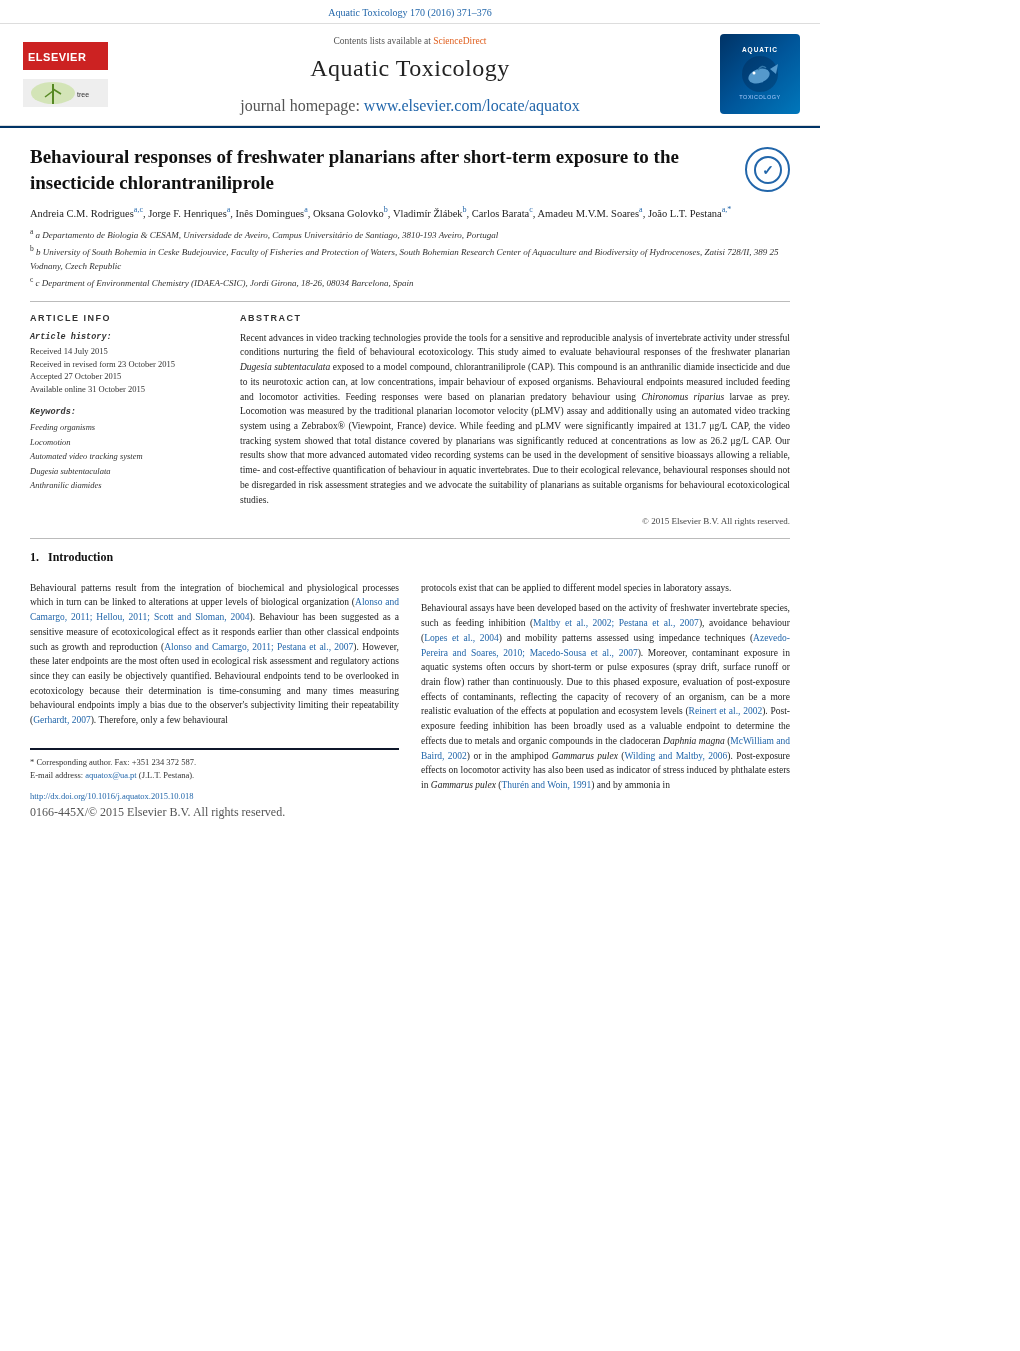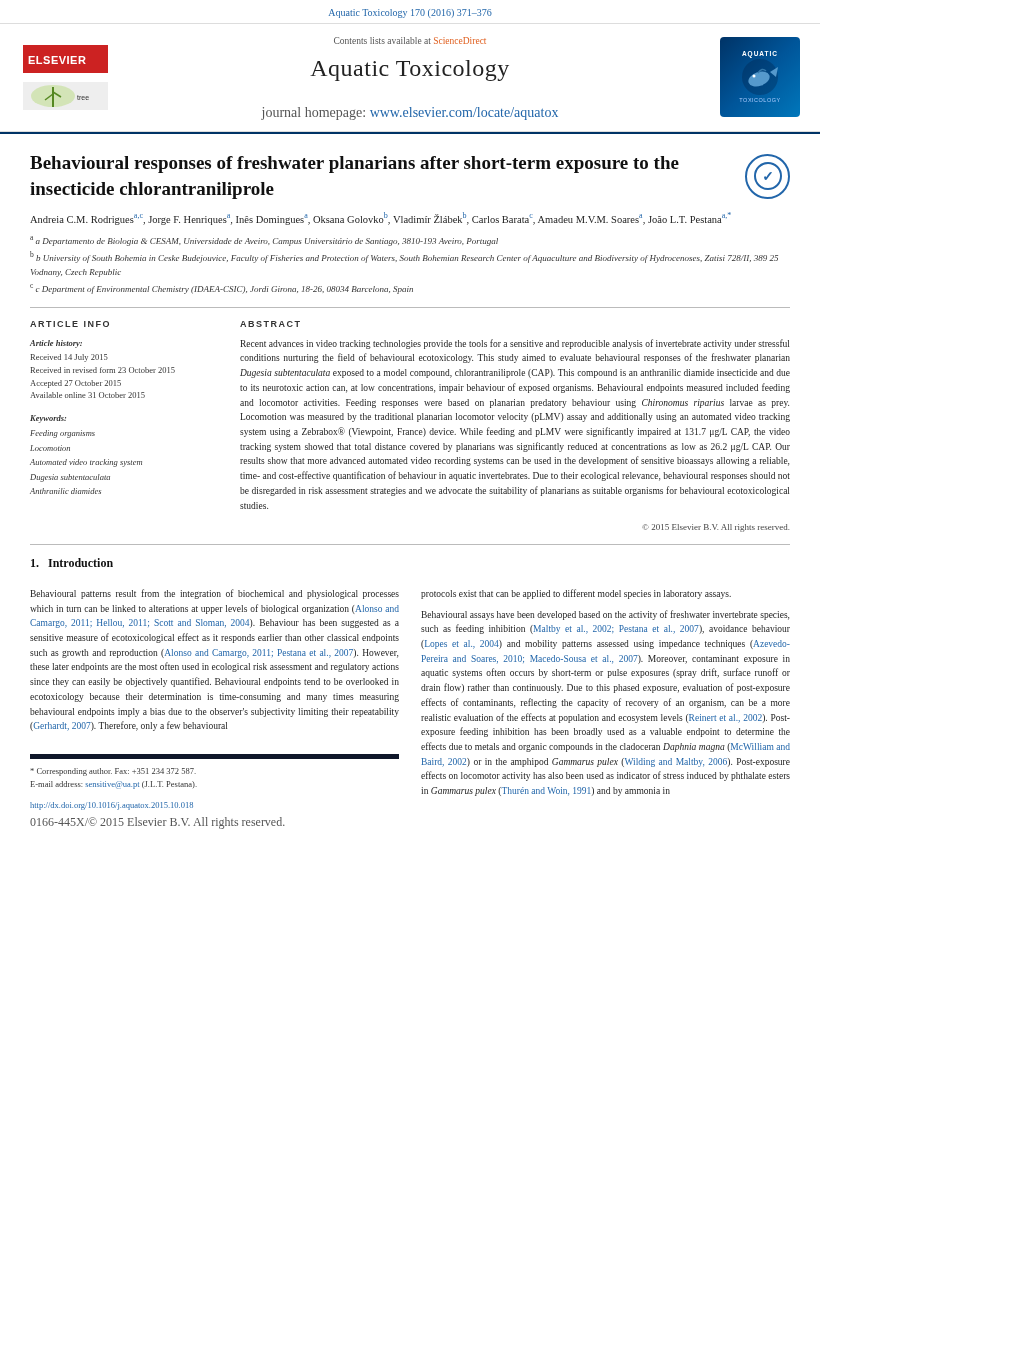--- a/index.html
+++ b/index.html
@@ -195,20 +195,21 @@
     .info-group {
       margin-bottom: 10px;
     }
 
     .info-label {
       font-size: 8.5px;
       font-style: italic;
       font-weight: bold;
       color: #333;
       margin-bottom: 2px;
+      font-family: Liberation Mono, monospace;
     }
 
     .info-content {
       font-size: 8.5px;
       color: #333;
       line-height: 1.5;
     }
 
     .keywords-list {
       font-size: 8.5px;
@@ -261,21 +262,21 @@
       text-align: justify;
       margin-bottom: 6px;
     }
 
     .body-text a, .ref-link {
       color: #2266aa;
       text-decoration: none;
     }
 
     .footer-note {
-      border-top: 5px solid #0f172a;
+      border-top: 2px solid #0f172a;
       margin-top: 20px;
       padding-top: 6px;
       font-size: 8.5px;
       color: #333;
     }
 
     .doi-line {
       font-size: 8.5px;
       color: #2266aa;
       margin-top: 8px;
@@ -327,21 +328,21 @@
         </svg>
       </div>
     </div>
 
     <div class="header-center">
       <div class="contents-line">
         <span>Contents lists available at</span>
         <span class="sc-link" style="color:#e06020;cursor:pointer;">ScienceDirect</span>
       </div>
       <div class="journal-name">Aquatic Toxicology</div>
-      <div style="font-size:14px;color:#555;margin-top:17px;">
+      <div style="font-size:16px;color:#555;margin-top:8px;">
         <span>journal homepage:</span>
         <span style="color:#2266aa;cursor:pointer;">www.elsevier.com/locate/aquatox</span>
       </div>
     </div>
 
     <div class="header-right">
       <div class="journal-badge">
         <div class="badge-text-top">AQUATIC</div>
 
         <svg class="badge-fish" viewBox="0 0 40 40">
@@ -432,21 +433,21 @@
 
         <div class="body-col">
           <p class="body-text">
             Behavioural patterns result from the integration of biochemical and physiological processes which in turn can be linked to alterations at upper levels of biological organization (<a class="ref-link">Alonso and Camargo, 2011; Hellou, 2011; Scott and Sloman, 2004</a>). Behaviour has been suggested as a sensitive measure of ecotoxicological effect as it responds earlier than other classical endpoints such as growth and reproduction (<a class="ref-link">Alonso and Camargo, 2011; Pestana et al., 2007</a>). However, these later endpoints are the most often used in ecological risk assessment and regulatory actions since they can easily be objectively quantified. Behavioural endpoints tend to be overlooked in ecotoxicology because their determination is time-consuming and many times measuring behavioural endpoints imply a bias due to the observer's subjectivity limiting their repeatability (<a class="ref-link">Gerhardt, 2007</a>). Therefore, only a few behavioural
           </p>
 
           <div class="footer-note">
             <div>* Corresponding author. Fax: +351 234 372 587.</div>
             <div>
               <span>E-mail address:</span>
-              <a class="ref-link">sensitive@ua.pt</a>
+              <a class="ref-link">aquatox@ua.pt</a>
               <span>(J.L.T. Pestana).</span>
             </div>
           </div>
           <div class="doi-line">
             <a class="ref-link">http://dx.doi.org/10.1016/j.aquatox.2015.10.018</a>
           </div>
           <div class="issn-line">0166-445X/© 2015 Elsevier B.V. All rights reserved.</div>
         </div>
 
         <div class="body-col">

